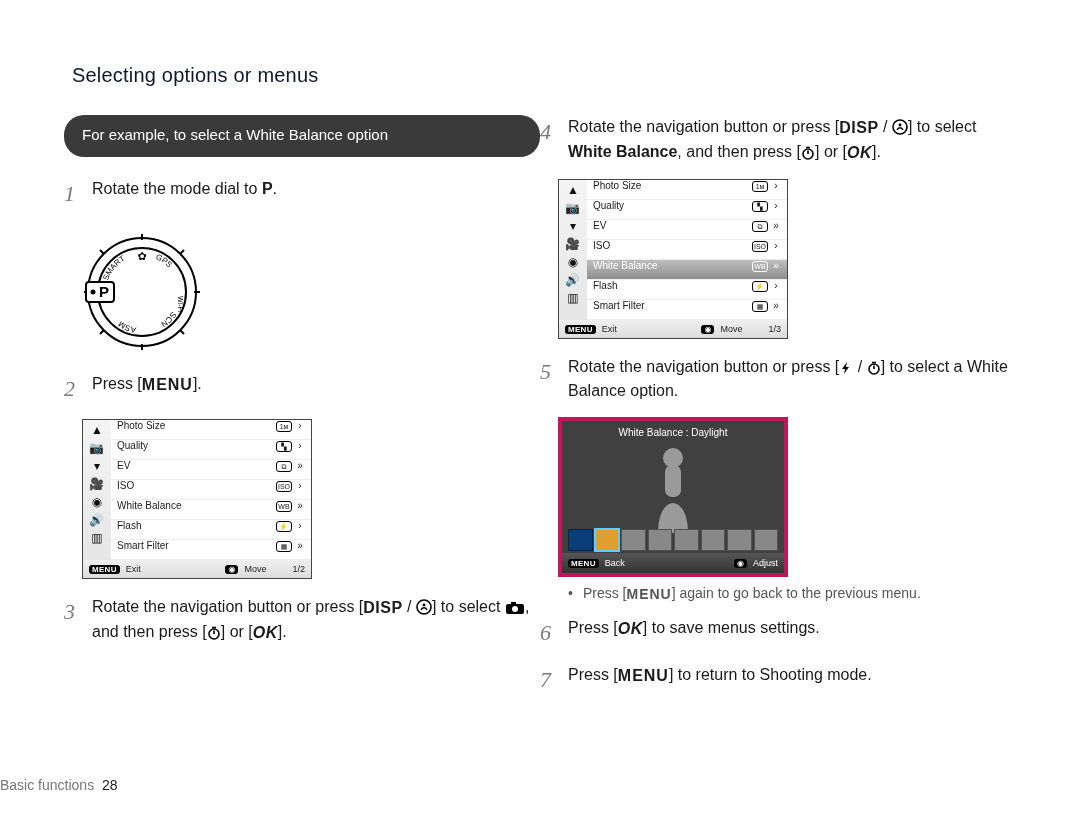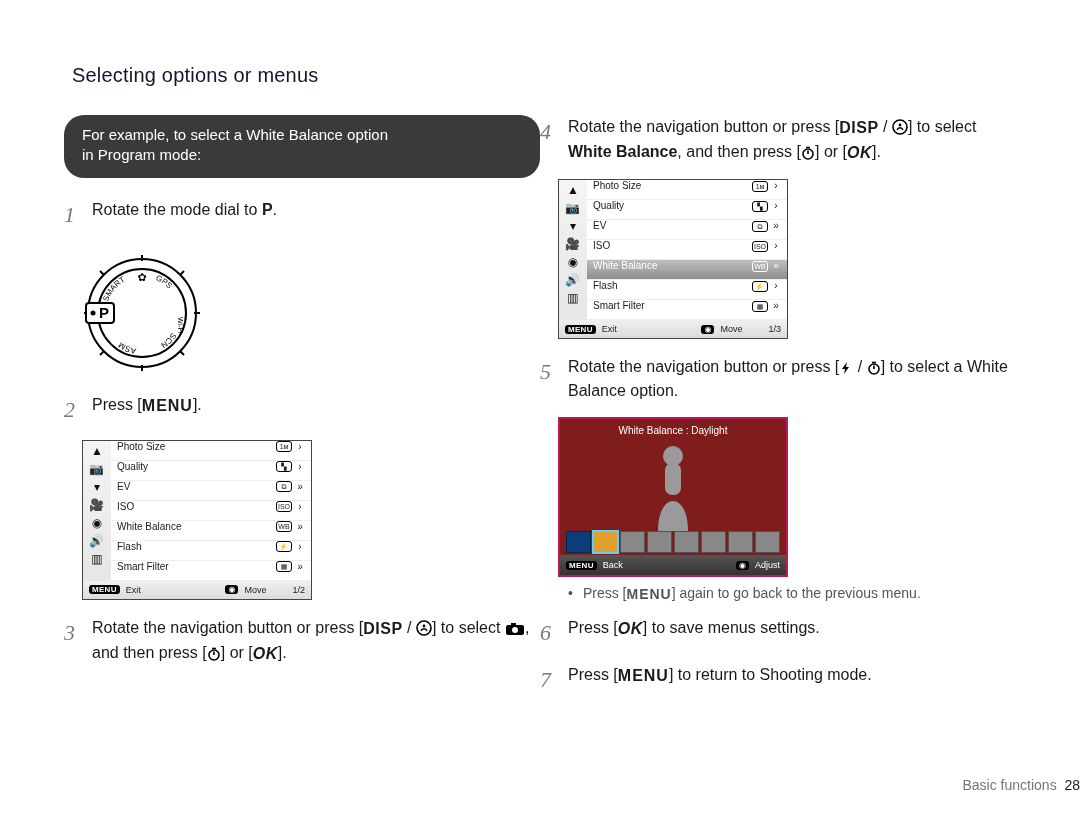--- a/index.html
+++ b/index.html
@@ -29,49 +29,48 @@
   .lcd .row .lbl { flex: 1; }
   .lcd .row .ri { width: 22px; text-align: center; font-size: 10px; }
   .lcd .row .arr { width: 10px; text-align: center; }
   .lcd .row.sel { background: linear-gradient(#bdbdbd,#8f8f8f); color: #fff; }
   .lcd .foot { display: flex; align-items: center; height: 18px; background: linear-gradient(#f0f0f0,#dcdcdc); padding: 0 6px; font-size: 9px; gap: 6px; }
   .lcd .foot .spacer { flex: 1; }
   .pill-tag { display: inline-block; background: #000; color: #fff; border-radius: 3px; font-size: 8px; padding: 0 3px; }
   .menu-tag { display: inline-block; background: #000; color: #fff; border-radius: 3px; font-size: 8px; font-weight: 900; padding: 0 3px; letter-spacing: 0.3px; }
 
   
-  .wb-lcd { width: 230px; height: 160px; border: 2px solid #be185d; background: #7f1d1d; position: relative; margin: 4px 0 8px 18px; color:#fff; font-size:10px; }
+  .wb-lcd { width: 230px; height: 160px; border: 4px solid #be185d; background: #404040; position: relative; margin: 4px 0 8px 18px; color:#fff; font-size:10px; }
   .wb-title { text-align:center; padding-top:6px; font-size:10px; }
   .wb-person { position:absolute; left:50%; top:22px; transform:translateX(-50%); }
   .wb-strip { position:absolute; bottom:22px; left:6px; right:6px; display:flex; gap:2px; }
   .wb-strip .cell { flex:1; height:22px; border:1px solid rgba(0,0,0,0.4); background:#888; }
   .wb-strip .cell.awb { background:#0a3e7a; }
   .wb-strip .cell.sun { background:#e0a030; }
   .wb-foot { position:absolute; bottom:0; left:0; right:0; height:20px; background:linear-gradient(#555,#333); display:flex; align-items:center; padding:0 6px; gap:6px; font-size:9px; }
   .wb-foot .spacer { flex:1; }
 
   .note { font-size: 14px; color:#555; margin: 8px 0 14px 28px; display:flex; gap:10px; }
-  .footer { position: absolute; bottom: 22px; left: 0; right: 0; text-align: right; font-size: 14px; color: #777; }
+  .footer { position: absolute; bottom: 22px; left: 0; right: 0; text-align: left; font-size: 14px; color: #777; }
   .footer .pg { color: #222; }
 
   .ri-box { display:inline-block; border:1px solid #000; border-radius:3px; width:16px; height:11px; line-height:10px; font-size:7px; text-align:center; vertical-align:middle; }
 </style>
 </head>
 <body>
 
 <div class="page">
   <div class="breadcrumb">Selecting options or menus</div>
 
   <div class="columns">
 
     <div class="col">
 
       <div class="pill">
         <div>For example, to select a White Balance option</div>
-        <div>in Program mode:</div>
       </div>
 
       
       <div class="step">
         <div class="step-num">1</div>
         <div class="step-body">
           <span>Rotate the mode dial to </span><span class="kw">P</span><span>.</span>
         </div>
       </div>
 

